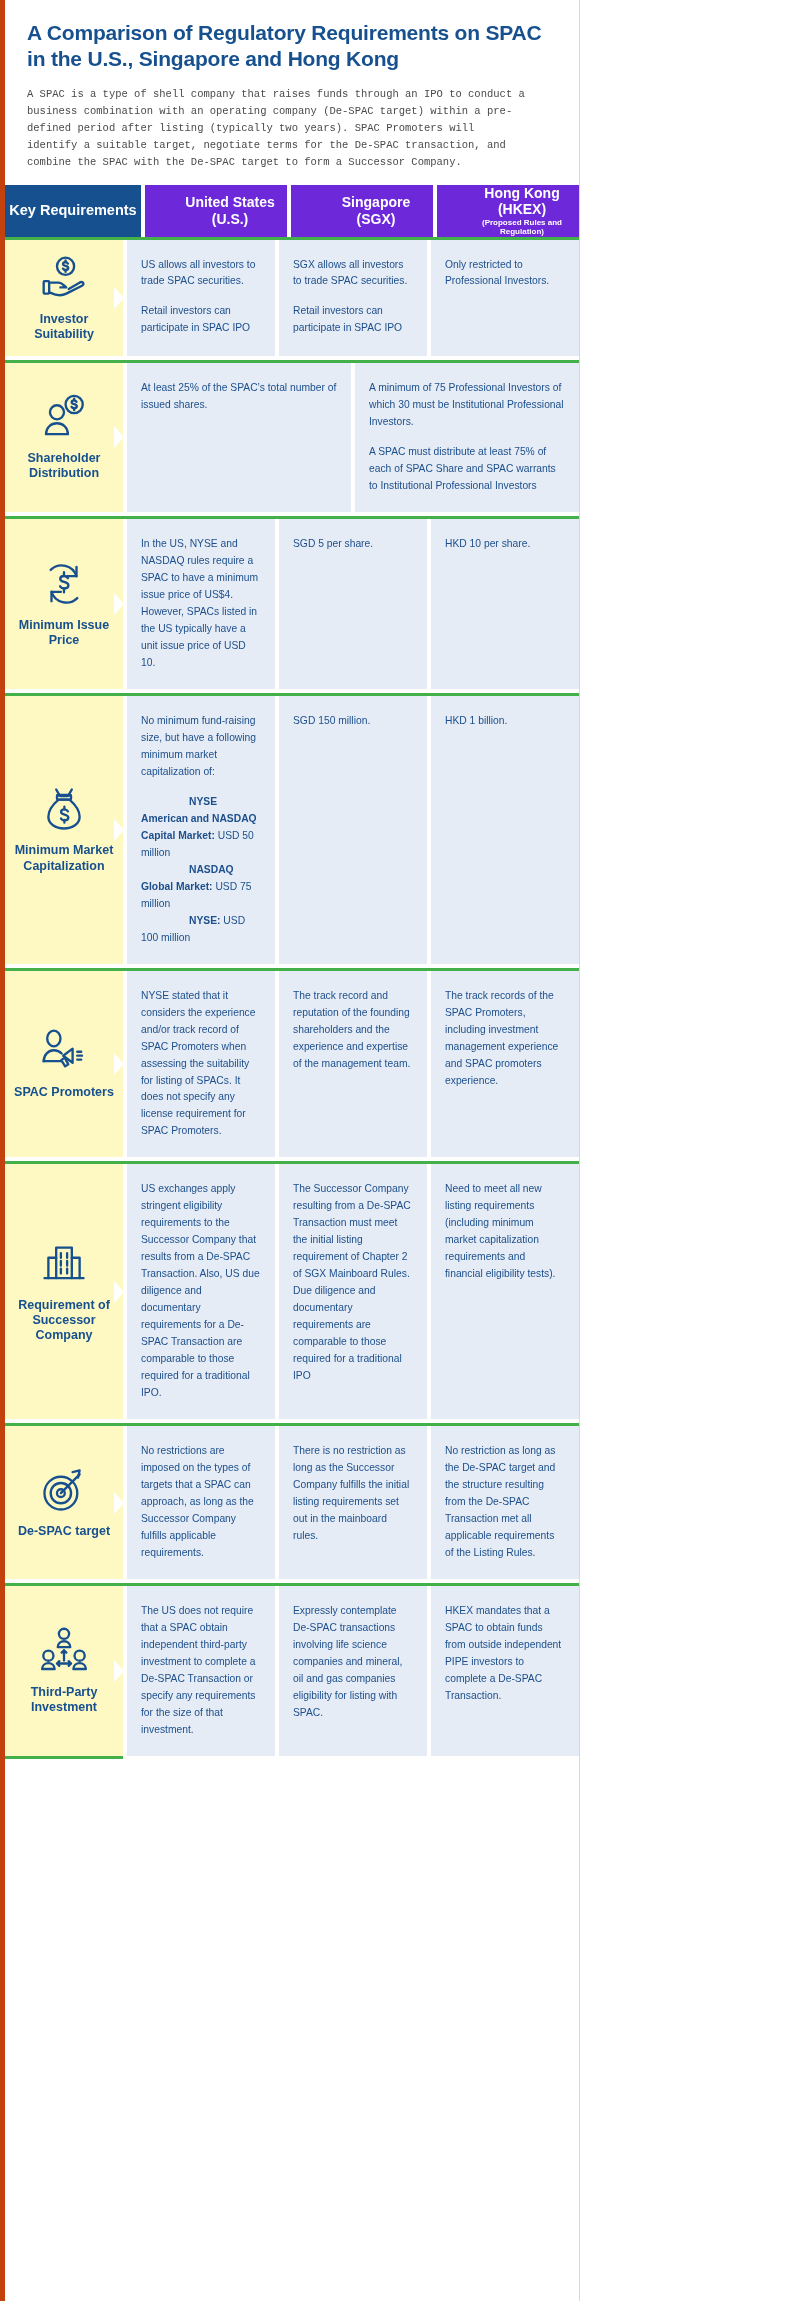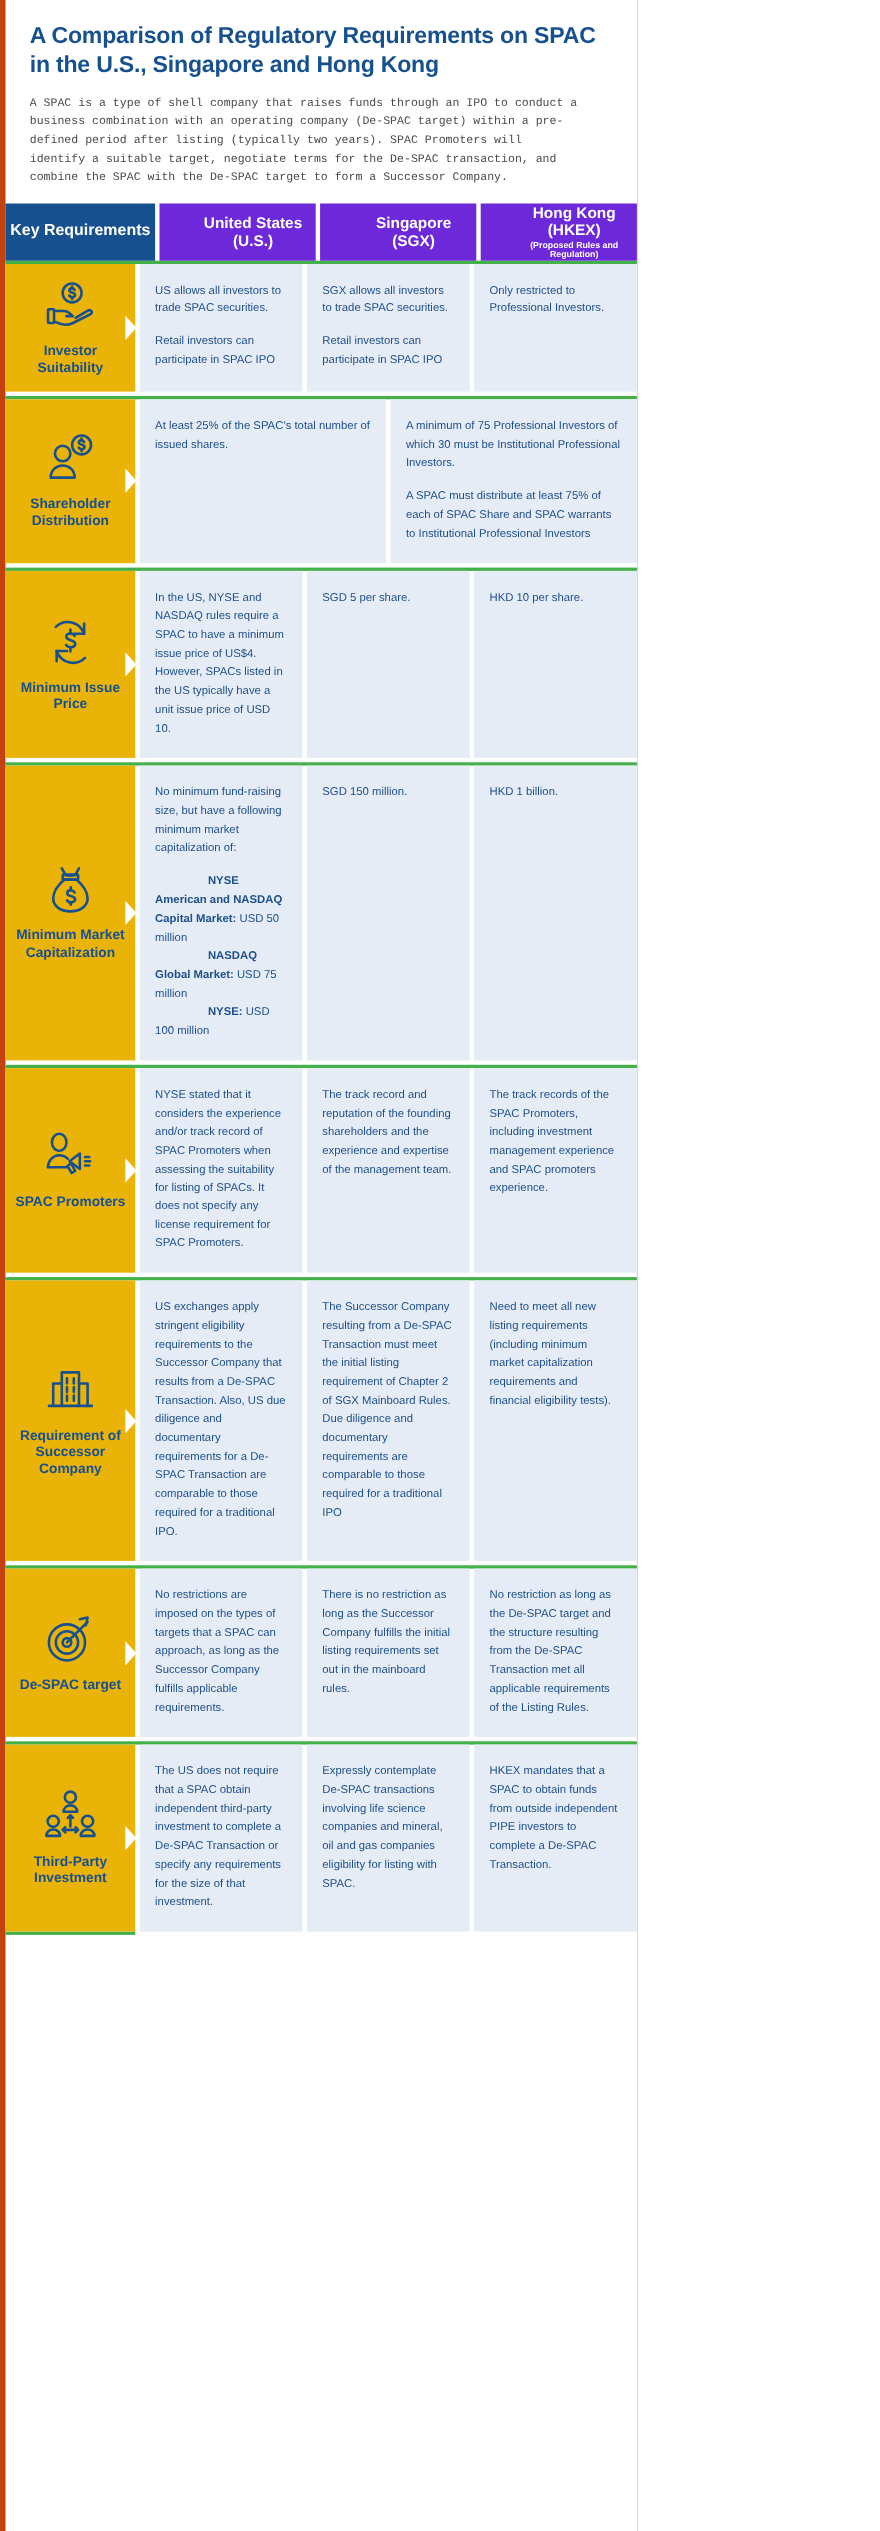--- a/index.html
+++ b/index.html
@@ -85,21 +85,21 @@
   .row {
     display: flex;
     gap: 4px;
     border-top: 3px solid #43b04a;
     margin-top: 4px;
   }
   .row:first-of-type { margin-top: 0; }
 
   .cell-key {
     width: 118px;
-    background: #eab308;
+    background: #fef9c3;
     display: flex;
     flex-direction: column;
     align-items: center;
     justify-content: center;
     padding: 12px 6px 14px 6px;
     position: relative;
     flex-shrink: 0;
   }
   .cell-key::after {
     content: "";

